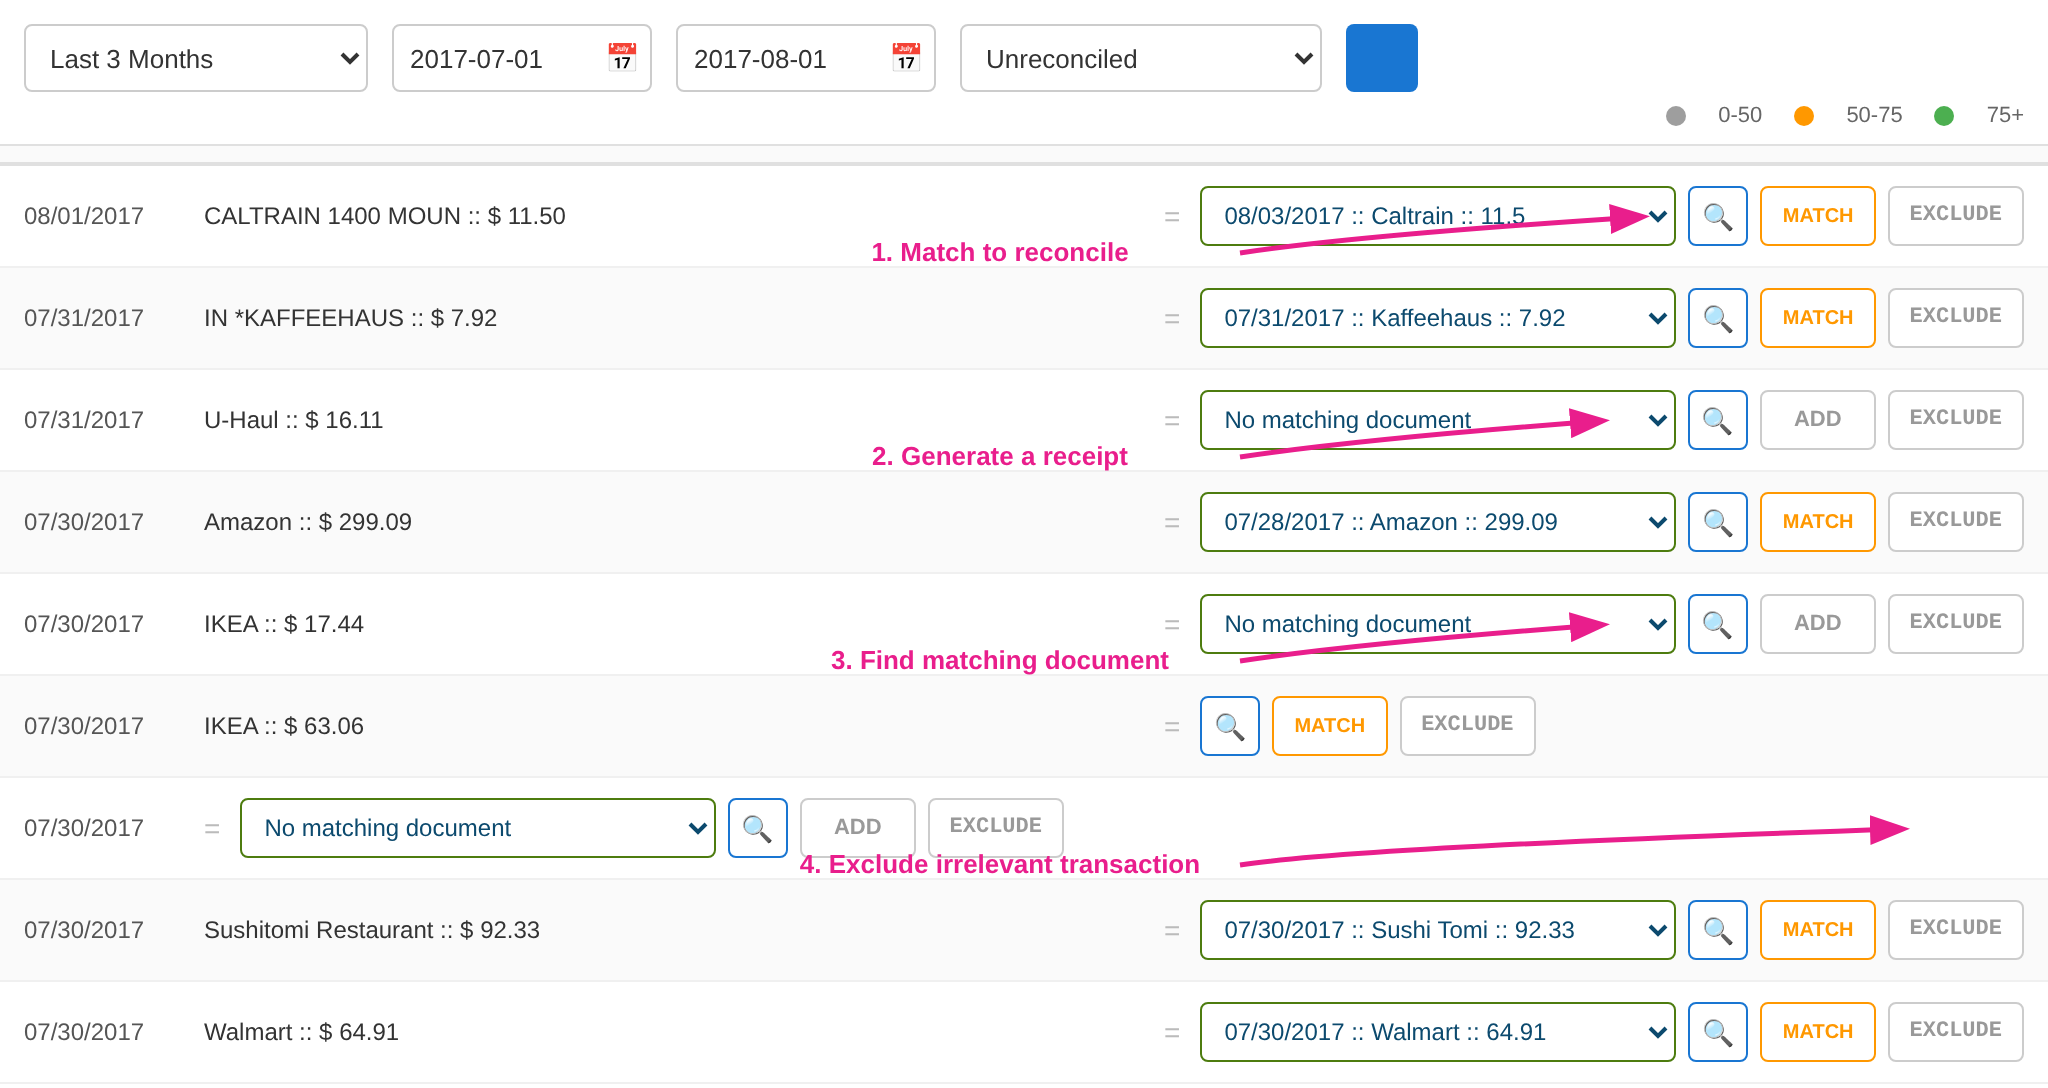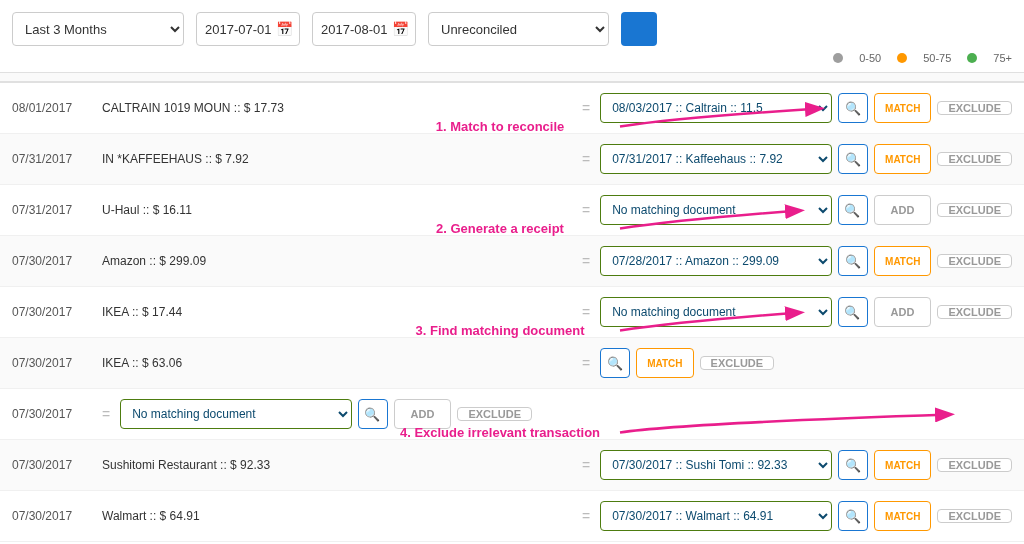--- a/index.html
+++ b/index.html
@@ -5,21 +5,21 @@
     * { box-sizing: border-box; margin: 0; padding: 0; }
     body { font-family: -apple-system, BlinkMacSystemFont, 'Segoe UI', Arial, sans-serif; font-size: 12px; background: #fff; color: #333; width: 1024px; overflow-x: hidden; }
 
     .top-bar { background: #fff; border-bottom: 1px solid #e0e0e0; padding: 8px 12px 8px 12px; }
     .filter-row { display: flex; align-items: flex-end; gap: 12px; }
     .filter-group { display: flex; flex-direction: column; gap: 4px; }
     .filter-label { font-size: 10px; color: #999; text-transform: uppercase; letter-spacing: 0.5px; text-align: center; }
     .filter-input { border: 1px solid #ccc; border-radius: 4px; padding: 6px 8px; font-size: 13px; color: #333; background: #fff; height: 34px; }
     .filter-select { border: 1px solid #ccc; border-radius: 4px; padding: 6px 24px 6px 8px; font-size: 13px; color: #333; background: #fff; height: 34px; appearance: auto; }
     .date-input-wrap { position: relative; display: flex; align-items: center; }
-    .date-input-wrap input { padding-right: 28px; width: 104px; }
+    .date-input-wrap input { padding-right: 28px; width: 130px; }
     .date-icon { position: absolute; right: 6px; color: #999; font-size: 14px; pointer-events: none; }
     .refresh-btn { background: #1976d2; color: #fff; border: none; border-radius: 4px; padding: 0 18px; height: 34px; font-size: 13px; font-weight: 600; cursor: pointer; letter-spacing: 0.5px; }
     .accuracy-row { display: flex; justify-content: flex-end; align-items: center; gap: 16px; font-size: 11px; color: #666; margin-top: 6px; }
     .dot { width: 10px; height: 10px; border-radius: 50%; display: inline-block; }
     .dot-gray { background: #9e9e9e; }
     .dot-orange { background: #ff9800; }
     .dot-green { background: #4caf50; }
     .table-head { display: flex; border-bottom: 2px solid #e0e0e0; padding: 4px 12px; background: #fafafa; }
     .col-date { width: 90px; font-size: 10px; color: #999; text-transform: uppercase; font-weight: 600; letter-spacing: 0.5px; }
     .col-transaction { flex: 1; font-size: 10px; color: #999; text-transform: uppercase; font-weight: 600; letter-spacing: 0.5px; }
@@ -31,21 +31,21 @@
 
     .cell-date { width: 90px; color: #555; font-size: 12px; }
     .cell-transaction { flex: 1; color: #333; font-size: 12px; }
     .cell-doc { width: 430px; display: flex; align-items: center; gap: 6px; }
     .eq-sign { color: #bbb; font-size: 14px; margin-right: 4px; }
     .doc-select { width: 100%; border: 1px solid #4d7c0f; border-radius: 4px; padding: 5px 24px 5px 7px; font-size: 12px; color: #0c4a6e; background: #fff; height: 30px; appearance: auto; }
 
     .btn-search { width: 30px; height: 30px; border: 1px solid #1976d2; border-radius: 4px; background: #fff; color: #1976d2; font-size: 13px; cursor: pointer; display: flex; align-items: center; justify-content: center; flex-shrink: 0; }
     .btn-match { height: 30px; padding: 0 10px; border: 1px solid #ff9800; border-radius: 4px; background: #fff; color: #ff9800; font-size: 10px; font-weight: 600; cursor: pointer; white-space: nowrap; flex-shrink: 0; }
     .btn-add { height: 30px; padding: 0 16px; border: 1px solid #ccc; border-radius: 4px; background: #fff; color: #999; font-size: 11px; font-weight: 600; cursor: pointer; white-space: nowrap; flex-shrink: 0; }
-    .btn-exclude { height: 14px; padding: 0 10px; border: 1px solid #ccc; border-radius: 4px; background: #fff; color: #999; font-size: 11px; font-weight: 600; cursor: pointer; white-space: nowrap; flex-shrink: 0; }
+    .btn-exclude { height: 30px; padding: 0 10px; border: 1px solid #ccc; border-radius: 4px; background: #fff; color: #999; font-size: 11px; font-weight: 600; cursor: pointer; white-space: nowrap; flex-shrink: 0; font-family: Liberation Mono, monospace; }
 
     
     .overlay-container { position: relative; }
     .annotations-layer { position: absolute; top: 0; left: 0; width: 100%; height: 100%; pointer-events: none; z-index: 20; }
   </style>
 </head>
 <body>
 
 <div class="top-bar">
   <div class="filter-row">
@@ -95,21 +95,21 @@
   <div class="table-head">
     <div class="col-date"></div>
     <div class="col-transaction"></div>
     <div class="col-document"></div>
   </div>
 
   <div id="table-body">
 
   <div class="table-row">
     <div class="cell-date">08/01/2017</div>
-    <div class="cell-transaction">CALTRAIN 1019 MOUN :: $ 17.73</div>
+    <div class="cell-transaction">CALTRAIN 1400 MOUN :: $ 11.50</div>
     <div class="cell-doc">
       <span class="eq-sign">=</span>
       <select class="doc-select">
         <option>08/03/2017 :: Caltrain :: 11.5</option>
       </select>
       <button class="btn-search">🔍</button>
        <button class="btn-match">MATCH</button>
        <button class="btn-exclude">EXCLUDE</button>
     </div>
   </div>

